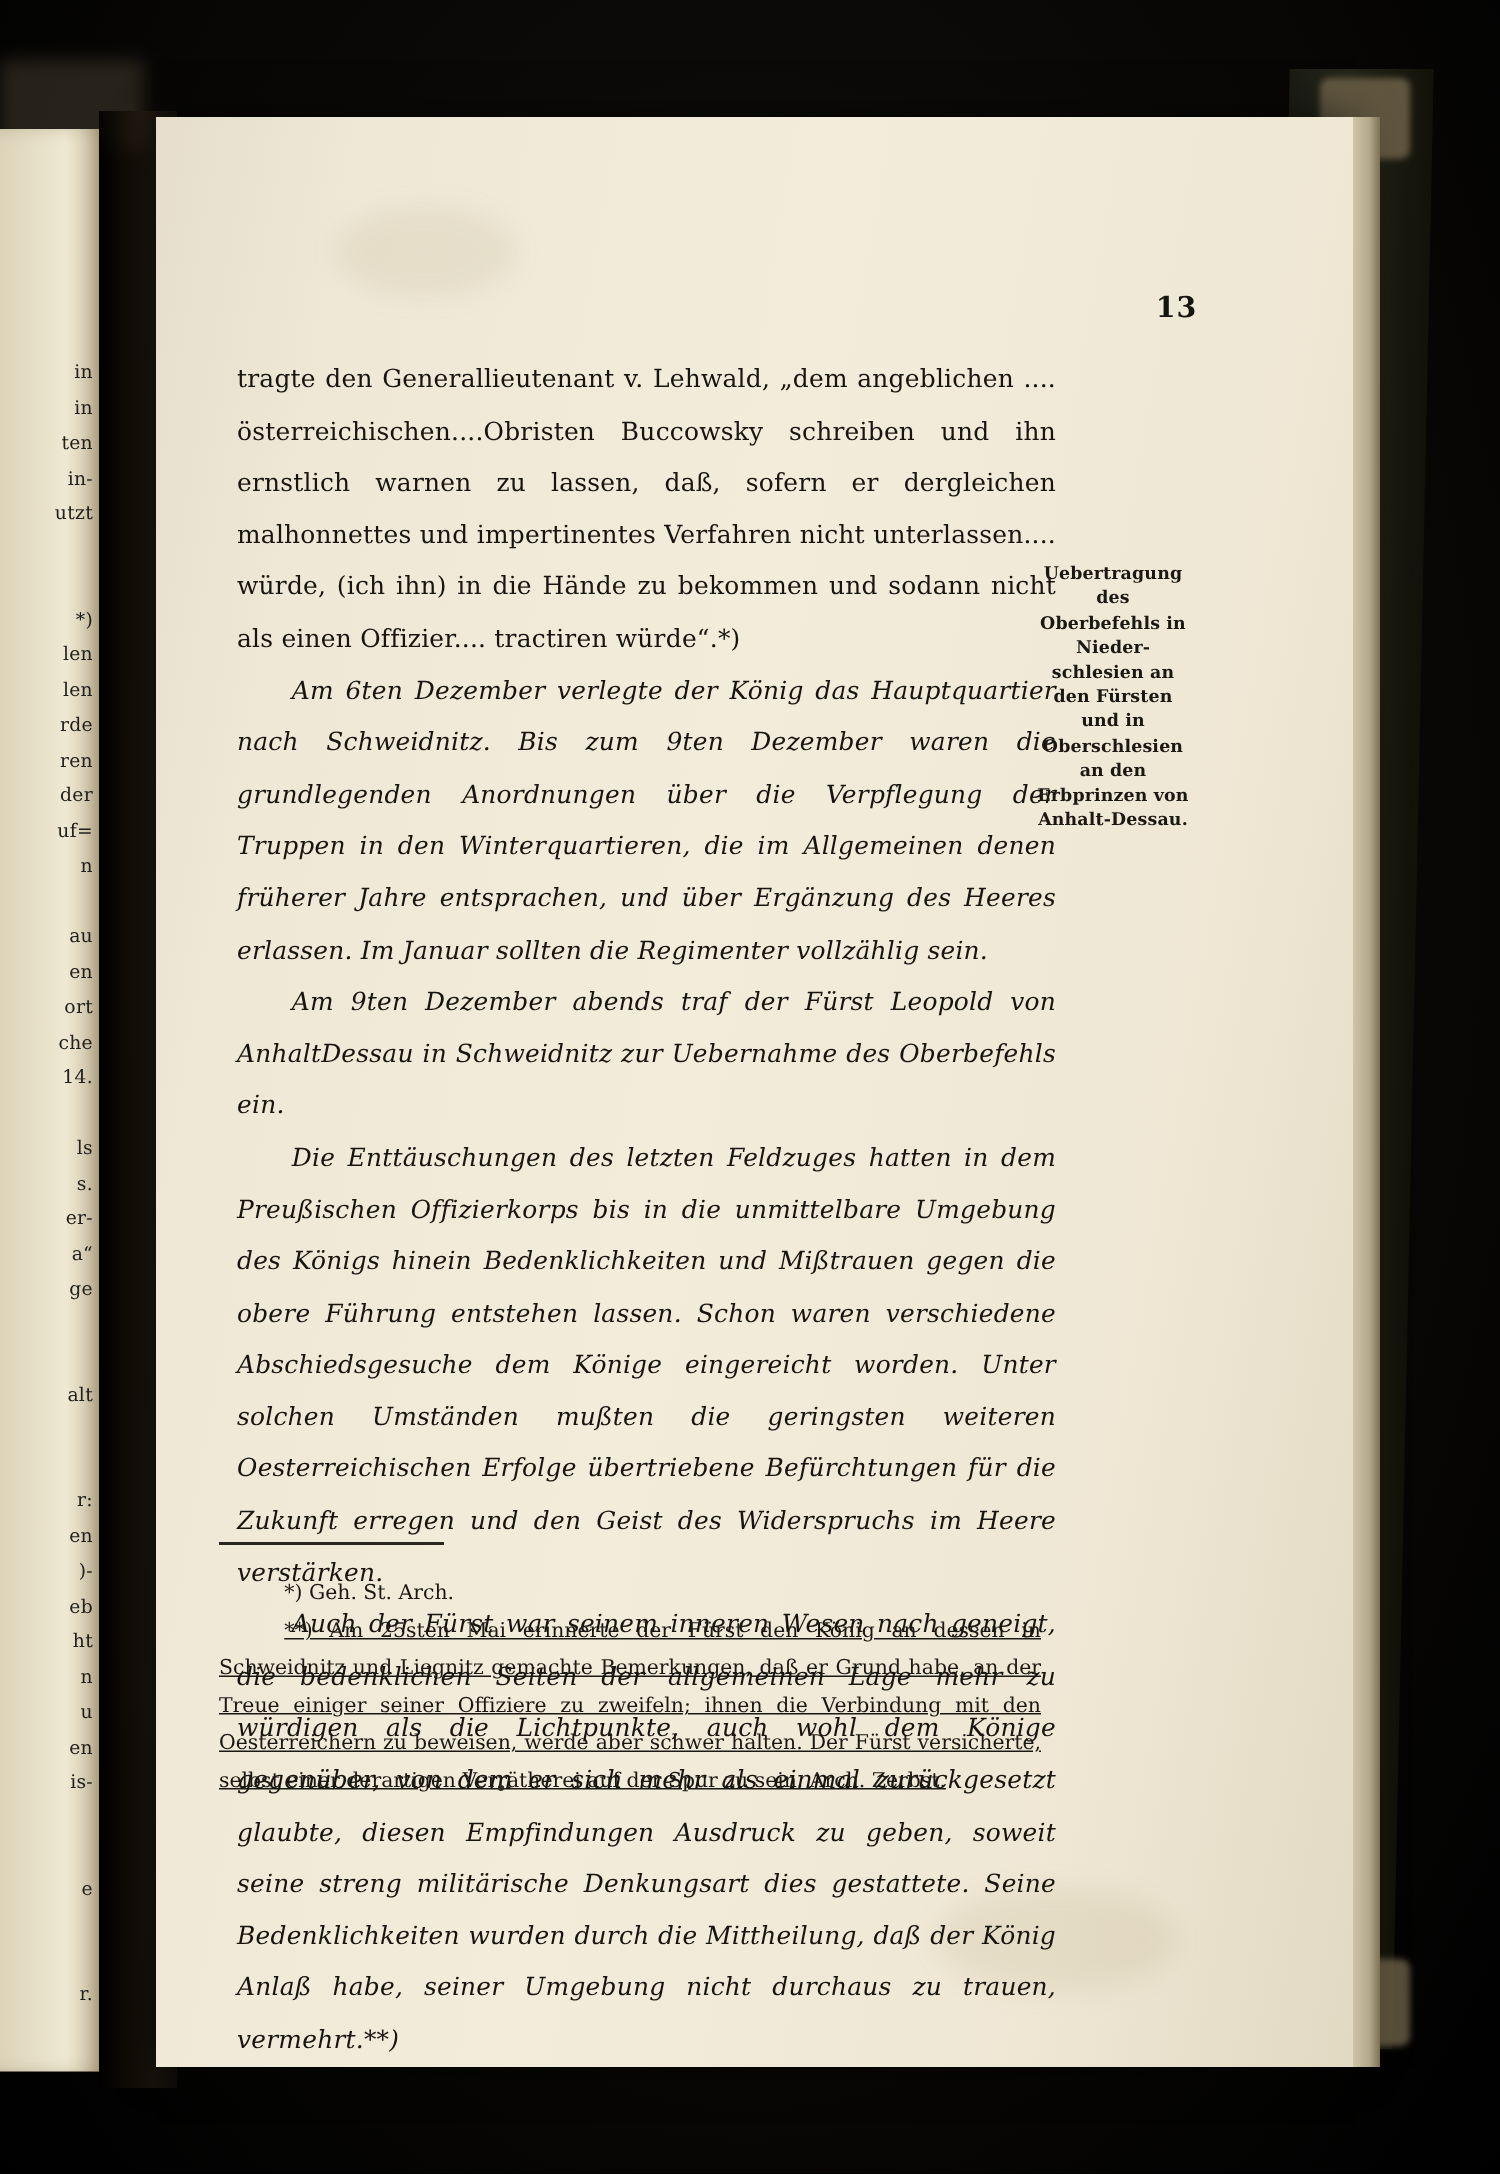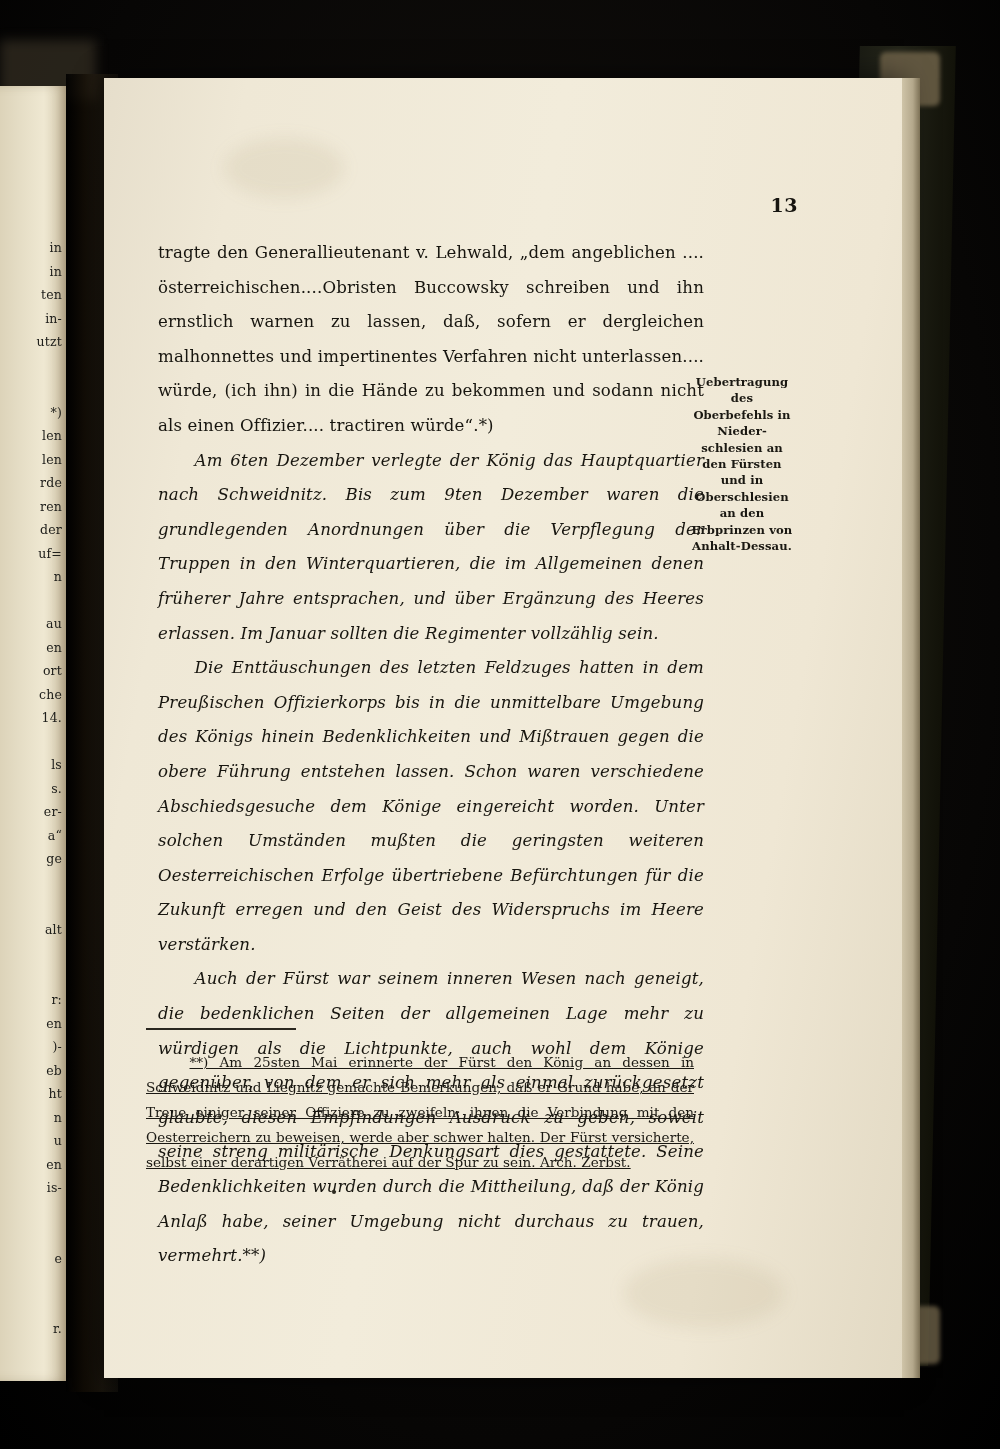--- a/index.html
+++ b/index.html
@@ -269,27 +269,29 @@
     <div class="page-edge-right"></div>
 
     <div class="blotch" style="left:120px; top:60px; width:120px; height:60px;"></div>
     <div class="blotch" style="left:520px; top:1180px; width:160px; height:70px;"></div>
 
     <div class="folio">13</div>
 
     <div class="body-text">
       <p>tragte den Generallieutenant v. Lehwald, „dem angeblichen .... österreichi­schen....Obristen Buccowsky schreiben und ihn ernstlich warnen zu lassen, daß, sofern er dergleichen malhonnettes und impertinentes Ver­fahren nicht unterlassen.... würde, (ich ihn) in die Hände zu be­kommen und sodann nicht als einen Offizier.... tractiren würde“.*)</p>
       <p class="indent">Am 6ten Dezember verlegte der König das Hauptquartier nach Schweidnitz.  Bis zum 9ten Dezember waren die grundlegenden Anordnungen über die Verpflegung der Truppen in den Winter­quartieren, die im Allgemeinen denen früherer Jahre entsprachen, und über Ergänzung des Heeres erlassen.  Im Januar sollten die Regimenter vollzählig sein.</p>
+      <p class="indent">Am 9ten Dezember abends traf der Fürst Leopold von Anhalt­Dessau in Schweidnitz zur Uebernahme des Oberbefehls ein.</p>
       <p class="indent">Die Enttäuschungen des letzten Feldzuges hatten in dem Preu­ßischen Offizierkorps bis in die unmittelbare Umgebung des Königs hinein Bedenklichkeiten und Mißtrauen gegen die obere Führung ent­stehen lassen.  Schon waren verschiedene Abschiedsgesuche dem Könige eingereicht worden.  Unter solchen Umständen mußten die geringsten weiteren Oesterreichischen Erfolge übertriebene Befürchtungen für die Zukunft erregen und den Geist des Widerspruchs im Heere ver­stärken.</p>
       <p class="indent">Auch der Fürst war seinem inneren Wesen nach geneigt, die bedenklichen Seiten der allgemeinen Lage mehr zu würdigen als die Lichtpunkte, auch wohl dem Könige gegenüber, von dem er sich mehr als einmal zurückgesetzt glaubte, diesen Empfindungen Ausdruck zu geben, soweit seine streng militärische Denkungsart dies gestattete. Seine Bedenklichkeiten wurden durch die Mittheilung, daß der König Anlaß habe, seiner Umgebung nicht durchaus zu trauen, vermehrt.**)</p>
     </div>
 
     <div class="marginal-note">Uebertragung des Oberbefehls in Nieder­schlesien an den Fürsten und in Oberschlesien an den Erbprinzen von Anhalt-Dessau.</div>
 
     <div class="rule"></div>
 
     <div class="footnotes">
+      <p class="fn-first">*) Geh. St. Arch.</p>
       <p class="fn-second">**) Am 25sten Mai erinnerte der Fürst den König an dessen in Schweidnitz und Liegnitz gemachte Bemerkungen, daß er Grund habe, an der Treue einiger seiner Offiziere zu zweifeln; ihnen die Verbindung mit den Oesterreichern zu beweisen, werde aber schwer halten.  Der Fürst versicherte, selbst einer derartigen Verrätherei auf der Spur zu sein.  Arch. Zerbst.</p>
     </div>
 
     <div class="dot"></div>
   </div>
 </div>
 
 </body></html>

